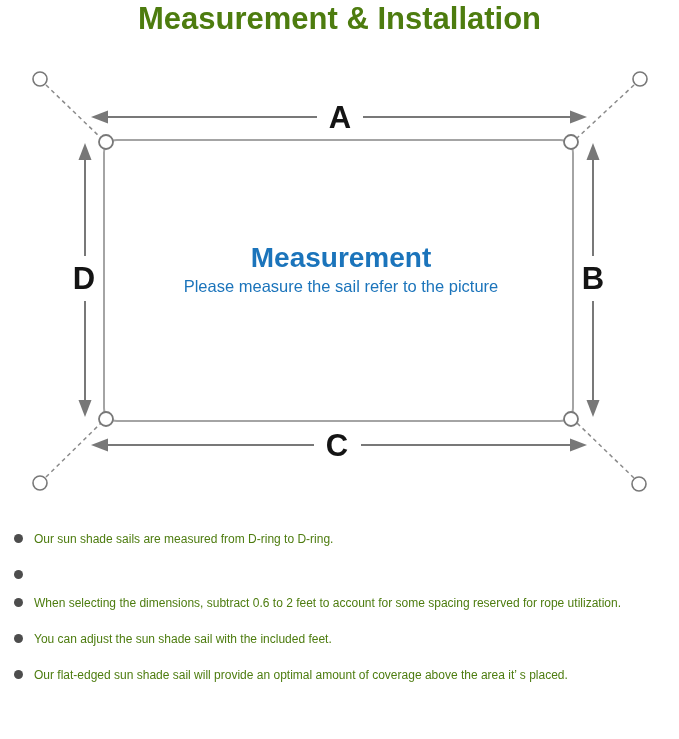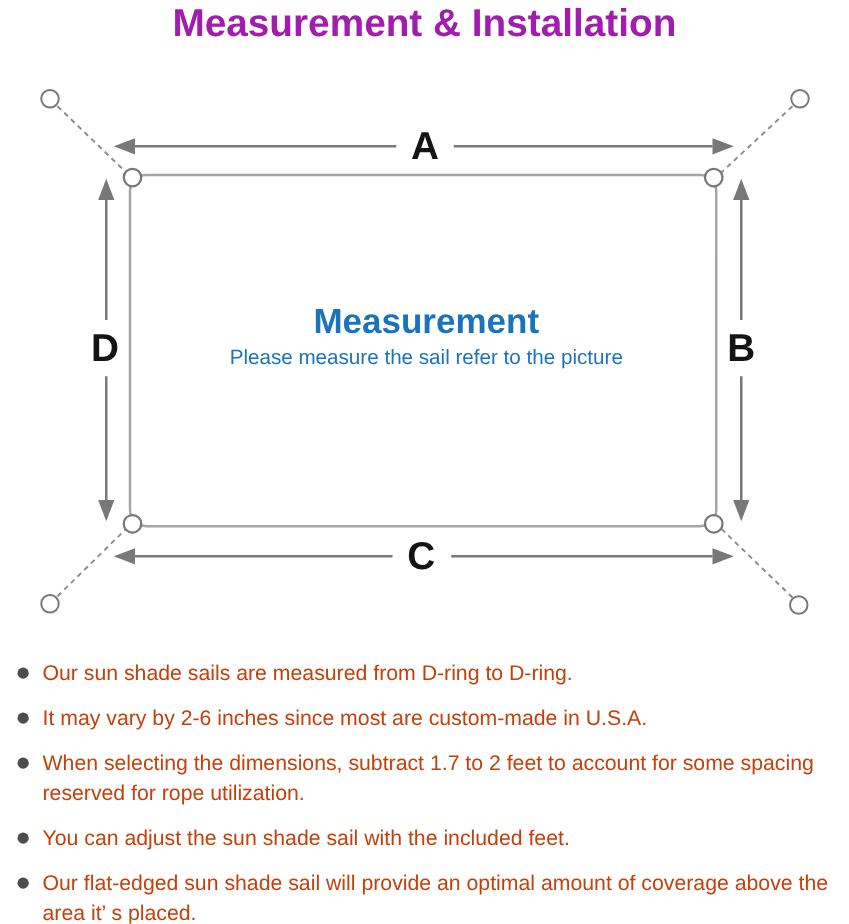--- a/index.html
+++ b/index.html
@@ -11,41 +11,41 @@
     overflow: hidden;
   }
   .title {
     position: absolute;
     top: 0px;
     left: 0;
     width: 679px;
     text-align: center;
     font-size: 31px;
     font-weight: 700;
-    color: #a21caf;
+    color: #4d7c0f;
     line-height: 38px;
   }
   .diagram {
     position: absolute;
     top: 60px;
     left: 0;
     display: block;
   }
   .notes {
     position: absolute;
     top: 527px;
     left: 14px;
     width: 656px;
     list-style: none;
   }
   .note {
     display: flex;
     gap: 11px;
-    color: #c2410c;
-    font-size: 17px;
+    color: #4d7c0f;
+    font-size: 12px;
     line-height: 24px;
     margin-bottom: 12px;
   }
   .dot {
     flex: none;
     width: 9px;
     height: 9px;
     border-radius: 50%;
     background: #4d4d4d;
     margin-top: 7px;
@@ -113,25 +113,24 @@
   <text x="341" y="226" font-size="16.5" fill="#1b74bb" text-anchor="middle" dominant-baseline="central">Please measure the sail refer to the picture</text>
 </svg>
 
 <ul class="notes">
   <li class="note">
     <span class="dot"></span>
     <span class="note-text">Our sun shade sails are measured from D-ring to D-ring.</span>
   </li>
   <li class="note">
     <span class="dot"></span>
-    <span class="note-text">It may vary by 2-6 inches since most are custom-made in U.S.A.</span>
   </li>
   <li class="note">
     <span class="dot"></span>
-    <span class="note-text">When selecting the dimensions, subtract 1.7 to 2 feet to account for some spacing reserved for rope utilization.</span>
+    <span class="note-text">When selecting the dimensions, subtract 0.6 to 2 feet to account for some spacing reserved for rope utilization.</span>
   </li>
   <li class="note">
     <span class="dot"></span>
     <span class="note-text">You can adjust the sun shade sail with the included feet.</span>
   </li>
   <li class="note">
     <span class="dot"></span>
     <span class="note-text">Our flat-edged sun shade sail will provide an optimal amount of coverage above the area it’ s placed.</span>
   </li>
 </ul>

